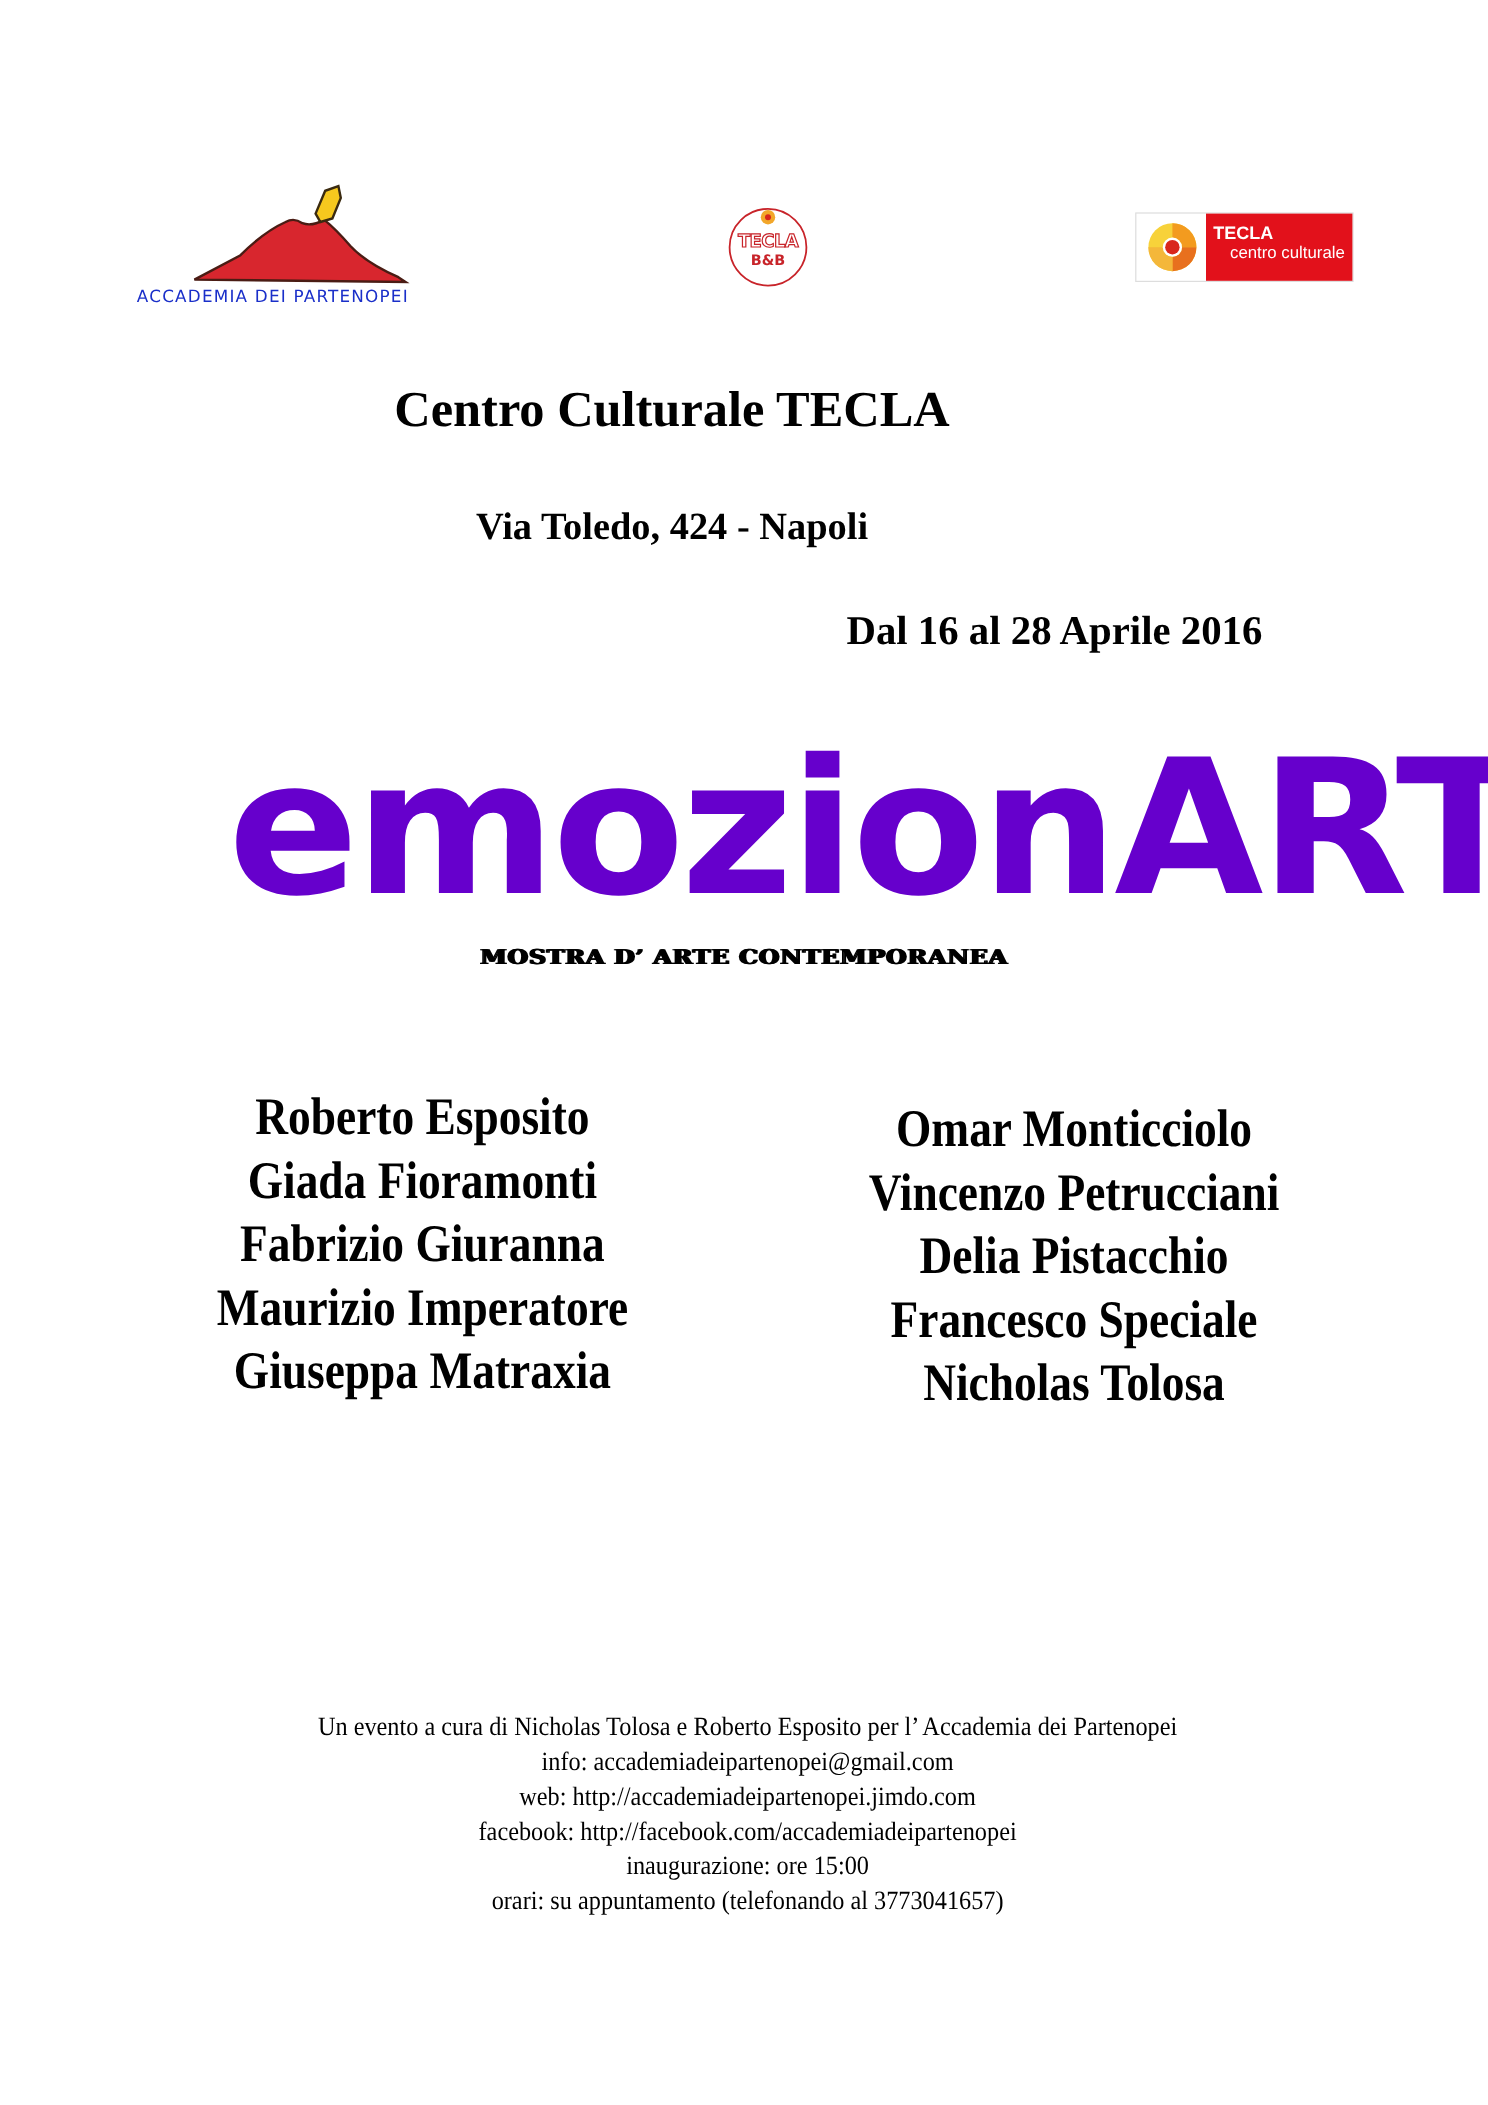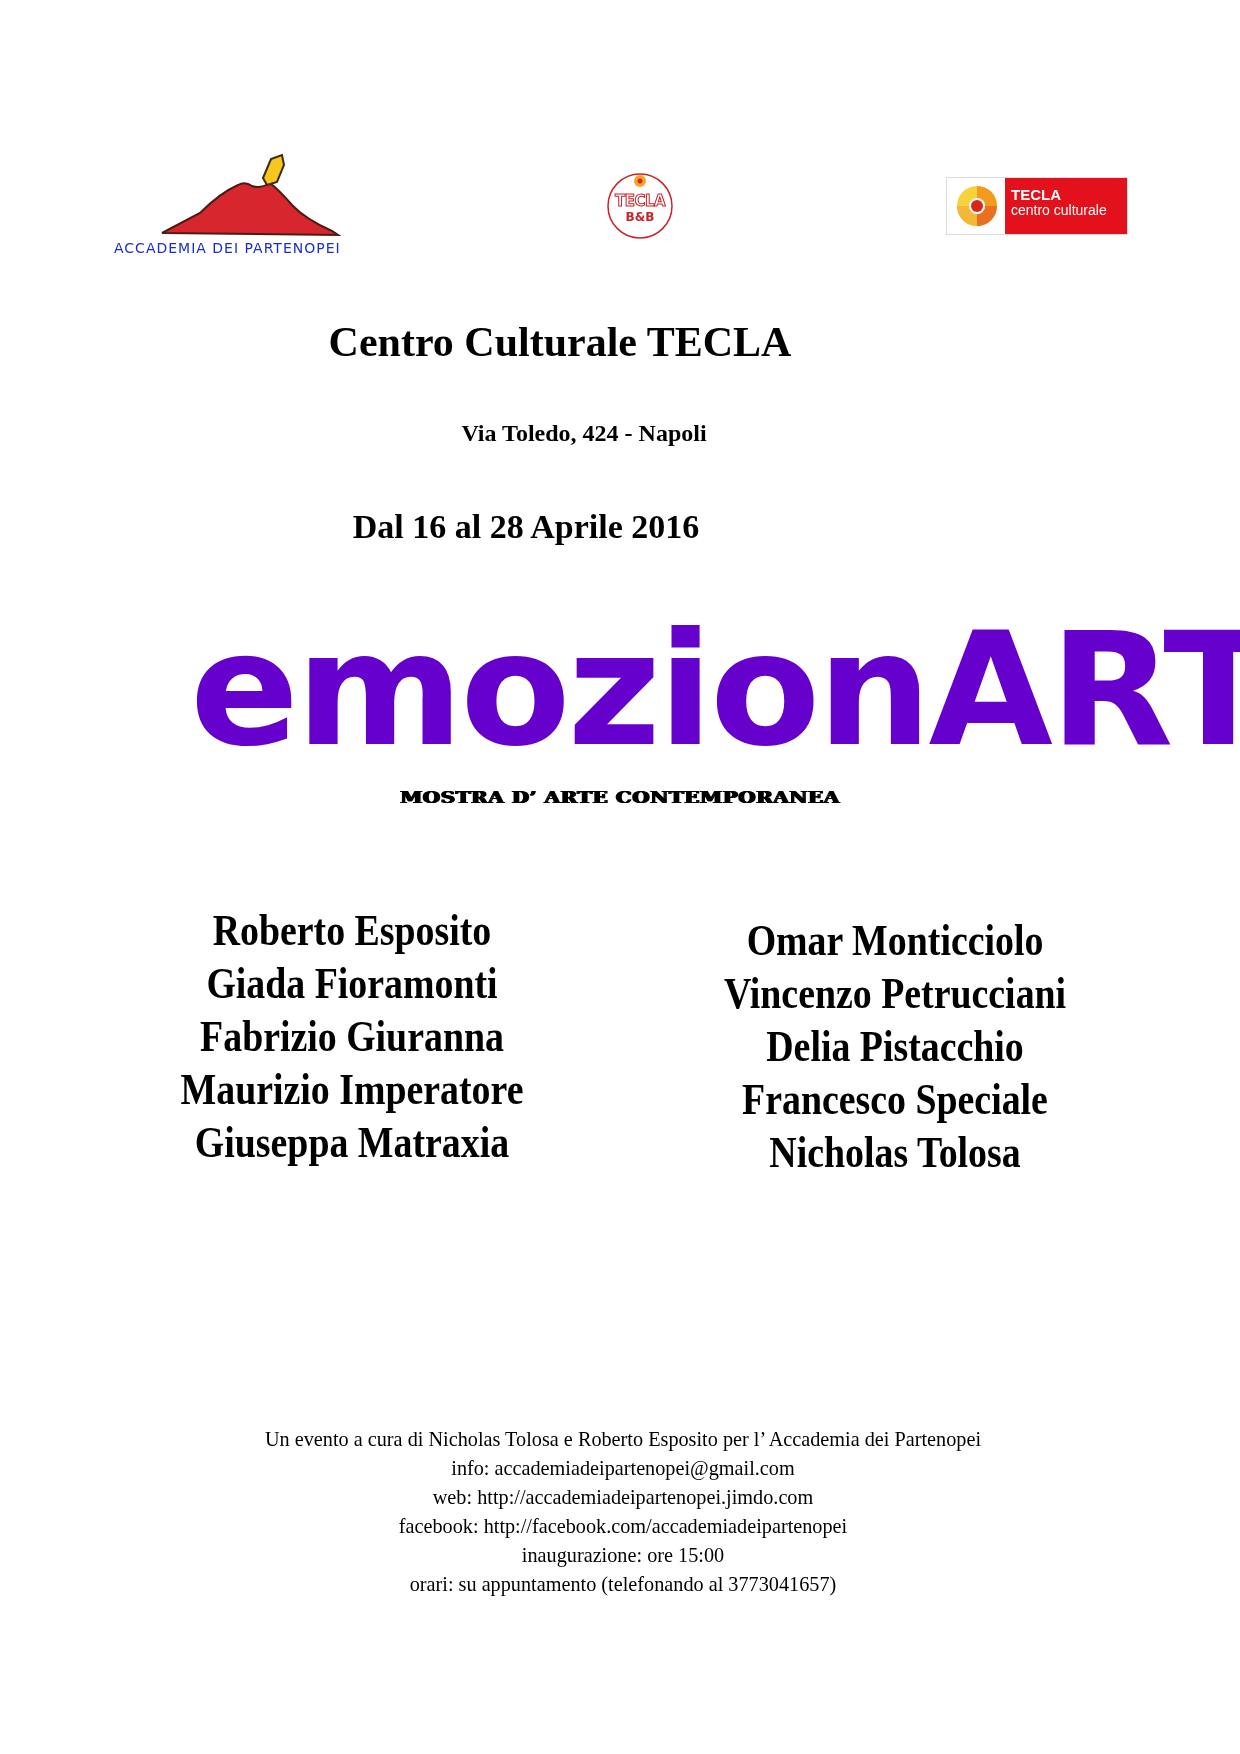--- a/index.html
+++ b/index.html
@@ -7,26 +7,26 @@
   .abs { position: absolute; }
   .center { text-align: center; }
 
   
   #logo-accademia { left: 110px; top: 145px; width: 280px; height: 120px; }
   #logo-accademia .caption { position: absolute; left: 4px; top: 95px; width: 270px; font-family: "DejaVu Sans", sans-serif; font-size: 14px; letter-spacing: 1px; color: #1a2fc9; white-space: nowrap; }
   #logo-bb { left: 604px; top: 168px; width: 72px; height: 72px; }
   #logo-tecla { left: 946px; top: 177px; width: 182px; height: 58px; border: 1px solid #ddd; box-sizing: border-box; background: #fff; }
   #logo-tecla .red { position: absolute; left: 58px; top: 0; right: 0; bottom: 0; background: #e2111b; color: #fff; font-family: "Liberation Sans", sans-serif; }
   #logo-tecla .red .t1 { position: absolute; left: 6px; top: 9px; font-size: 15px; font-weight: bold; line-height: 15px; }
-  #logo-tecla .red .t2 { position: absolute; left: 6px; top: 25px; font-size: 14px; line-height: 15px; text-align: center; }
+  #logo-tecla .red .t2 { position: absolute; left: 20px; top: 25px; font-size: 14px; line-height: 15px; text-align: center; }
 
   
   .h-venue { left: 0; width: 1120px; top: 318px; font-size: 42px; font-weight: bold; }
-  .h-address { left: 0; width: 1120px; top: 420px; font-size: 24px; font-weight: bold; padding-left: 24px; }
-  .h-dates { left: 0; width: 1052px; top: 508px; font-size: 34px; font-weight: bold; }
+  .h-address { left: 0; width: 1120px; top: 420px; font-size: 32px; font-weight: bold; }
+  .h-dates { left: 0; width: 1052px; top: 508px; font-size: 34px; font-weight: bold; text-align: right; }
 
   .brand { left: 190px; top: 610px; width: 940px; font-family: "DejaVu Sans", sans-serif; font-weight: bold; font-size: 156px; line-height: 160px; color: #6600cc; letter-spacing: -3px; white-space: nowrap; transform: scaleX(1.03); transform-origin: left center; }
   .subtitle { left: 0; width: 1240px; top: 785px; font-family: "DejaVu Serif", serif; font-weight: bold; font-size: 20px; letter-spacing: 0.5px; transform: scaleY(0.85); text-shadow: 1px 0 0 #000, -1px 0 0 #000; }
 
   .names { font-family: "Liberation Serif", serif; font-weight: bold; font-size: 44px; line-height: 53px; transform: scaleX(0.86); }
   .names-left { left: 102px; width: 500px; top: 904px; }
   .names-right { left: 645px; width: 500px; top: 914px; }
   .names div { text-align: center; white-space: nowrap; }
 
   .footer { left: 0; width: 1246px; top: 1424px; font-size: 22px; line-height: 29px; transform: scaleX(0.92); }

